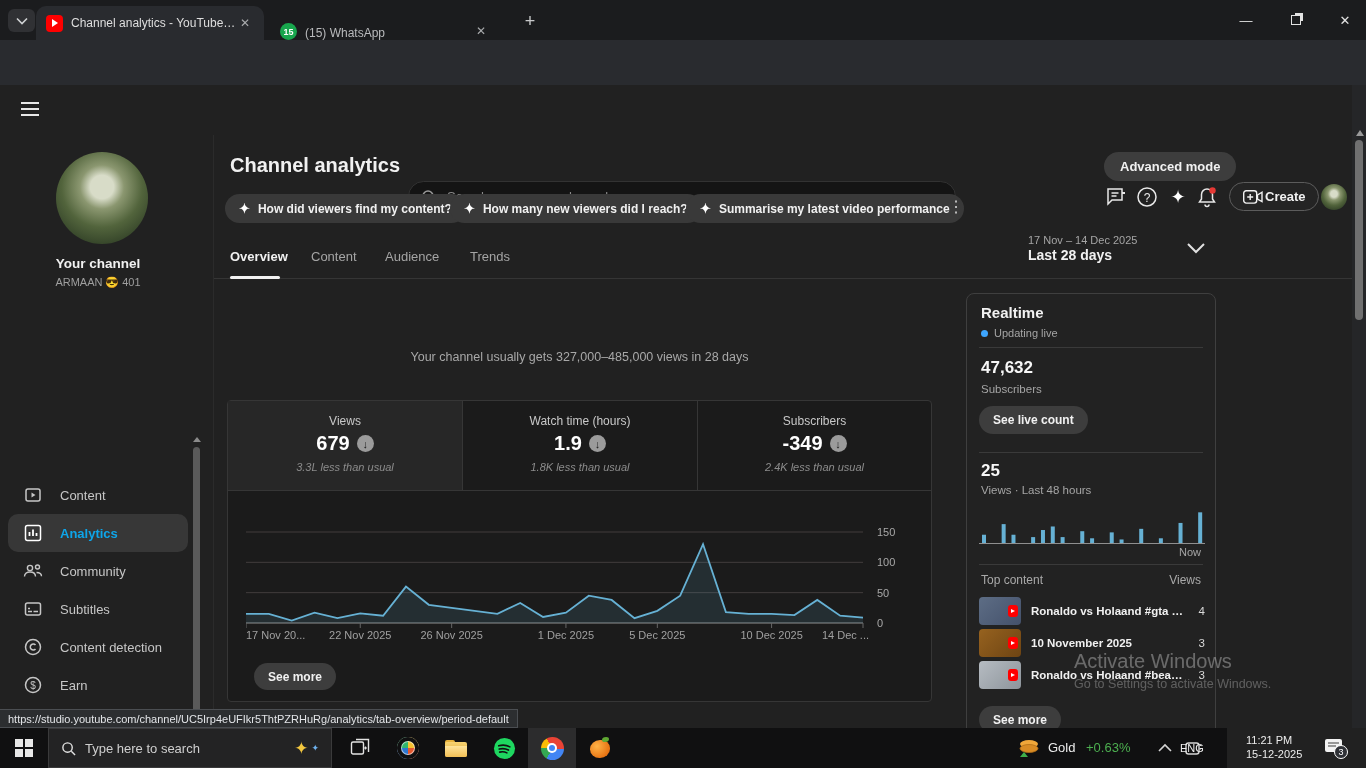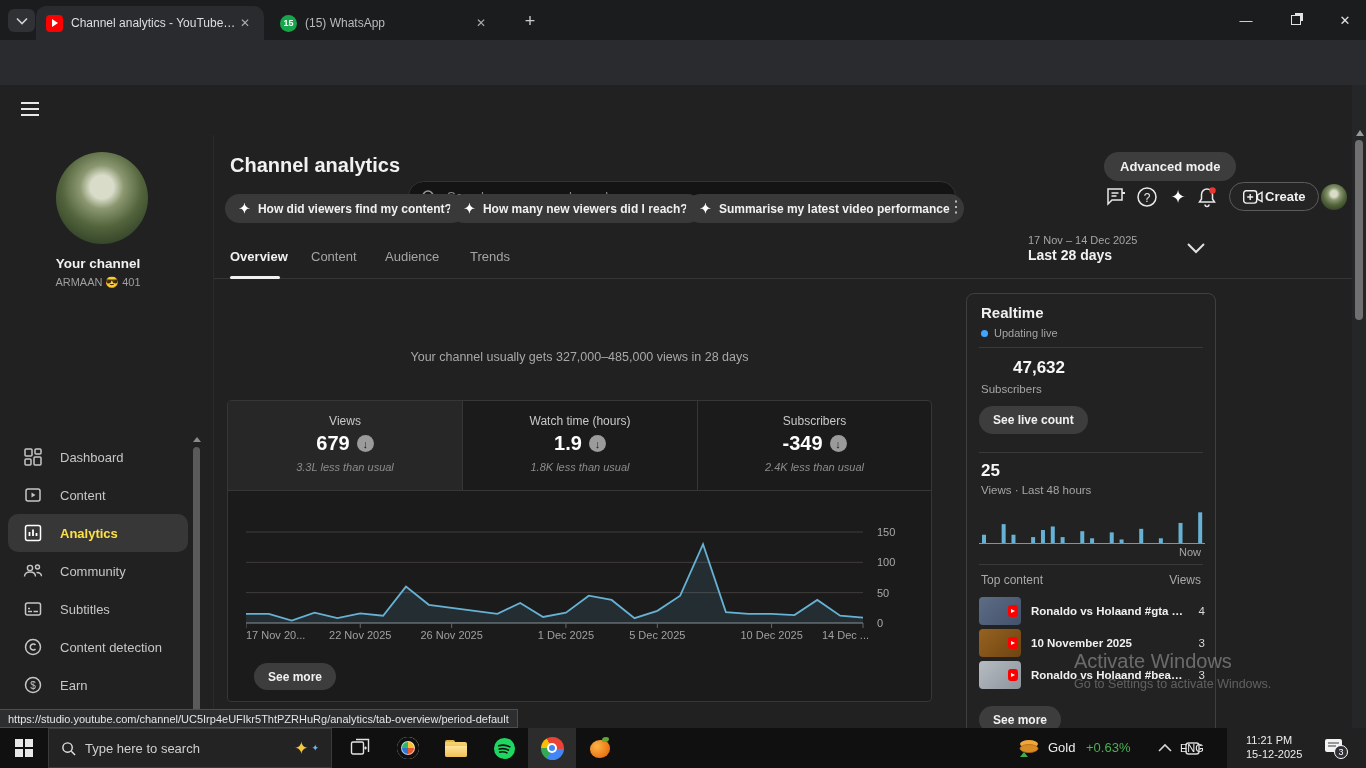--- a/index.html
+++ b/index.html
@@ -7,21 +7,21 @@
   body { font-family:"Liberation Sans", sans-serif; -webkit-font-smoothing:antialiased; }
   #screen { position:absolute; inset:0; width:1366px; height:768px; background:#212121; overflow:hidden; }
   .abs { position:absolute; }
   .ellip { white-space:nowrap; overflow:hidden; text-overflow:ellipsis; }
 
   
   #tabstrip { left:0; top:0; width:1366px; height:40px; background:#1b1c1e; }
   .tabsearch { left:8px; top:9px; width:27px; height:23px; background:#303134; border-radius:6px; display:flex; align-items:center; justify-content:center; }
   .tab { top:6px; height:34px; border-radius:10px 10px 0 0; display:flex; align-items:center; padding:0 10px; }
   .tab.active { left:36px; width:228px; background:#292b2f; }
-  .tab.inactive { left:270px; width:230px; }
+  .tab.inactive { left:270px; width:230px;align-items:flex-end; }
   .tab .fav { width:17px; height:17px; flex:0 0 17px; margin-right:8px; position:relative; }
   .fav-yt { background:#f00; border-radius:4px; }
   .fav-yt:after { content:""; position:absolute; left:6px; top:4.5px; border-left:6px solid #fff; border-top:4px solid transparent; border-bottom:4px solid transparent; }
   .fav-wa { background:#18a64d; border-radius:50%; color:#fff; font-size:9px; font-weight:bold; display:flex; align-items:center; justify-content:center; }
   .tab-title { font-size:12px; color:#dfdfdf; flex:1; }
   .tab.inactive .tab-title { color:#b9babc; }
   .tab-close { color:#a9abad; font-size:12px; padding:2px 4px; border-radius:50%; }
   .newtab { left:518px; top:9px; width:24px; height:24px; color:#c9cacc; font-size:18px; display:flex; align-items:center; justify-content:center; }
   .wctl { top:4px; width:38px; height:32px; display:flex; align-items:center; justify-content:center; color:#e3e3e3; font-size:13px; }
   #toolbar { left:0; top:40px; width:1366px; height:45px; background:#292b2f; }
@@ -46,21 +46,21 @@
   .avatar-photo { border-radius:50%; background:radial-gradient(circle at 50% 38%, #d8dcc8 0 16%, #8b9770 30%, #52643c 55%, #2e3d25 85%, #22301c 100%); }
 
   
   #sidebar { left:0; top:135px; width:214px; height:633px; background:#212121; border-right:1px solid #2b2b2b; }
   .ch-avatar { left:56px; top:17px; width:92px; height:92px; }
   .ch-name { left:0; top:121px; width:196px; text-align:center; color:#f1f1f1; font-size:13.5px; font-weight:bold; }
   .ch-meta { left:0; top:141px; width:196px; text-align:center; color:#9f9f9f; font-size:11px; }
   .navitem { left:0; top:0; width:196px; height:38px; display:flex; align-items:center; padding-left:22px; gap:16px; color:#aaa; font-size:13px; }
   .navitem .nlabel { color:#c6c6c6; }
   .navitem.active { background:#373737; border-radius:10px; left:8px; width:180px; padding-left:14px; }
-  .navitem.active .nlabel { color:#fde047; font-weight:bold; }
+  .navitem.active .nlabel { color:#0ea5e9; font-weight:bold; }
   .nicon { width:22px; height:22px; display:flex; align-items:center; justify-content:center; }
   .sb-scroll { left:193px; top:312px; width:7px; height:312px; background:#5a5a5a; border-radius:4px; }
   .sb-arrow { left:193px; width:0; height:0; border-left:4px solid transparent; border-right:4px solid transparent; }
 
   
   .pg-title { left:230px; top:154px; font-size:20px; font-weight:bold; color:#f1f1f1; }
   .pill { display:inline-flex; align-items:center; justify-content:center; gap:8px; background:#3d3d3d; border-radius:15px; color:#f1f1f1; font-weight:bold; }
   .adv { left:1104px; top:152px; height:29px; padding:0 16px; font-size:13px; }
   .chip { top:194px; height:29px; padding:0 14px; font-size:12px; background:#393939; }
   .sparkle { font-size:13px; color:#fff; }
@@ -234,31 +234,20 @@
       <span>Create</span>
     </div>
     <div class="avatar-photo abs" style="left:1321px;top:99px;width:26px;height:26px;"></div>
   </div>
 
   <div id="sidebar" class="abs">
     <div class="ch-avatar avatar-photo abs"></div>
     <div class="ch-name abs">Your channel</div>
     <div class="ch-meta abs">ARMAAN 😎 401</div>
 
-    <div class="navitem abs" style="top:303px;">
-      <span class="nicon">
-          <svg width="20" height="20" viewBox="0 0 20 20">
-            <rect x="2" y="2" width="7" height="7" rx="1" fill="none" stroke="#c6c6c6" stroke-width="1.5"></rect>
-            <rect x="12" y="2" width="6" height="5" rx="1" fill="none" stroke="#c6c6c6" stroke-width="1.5"></rect>
-            <rect x="2" y="12" width="6" height="6" rx="1" fill="none" stroke="#c6c6c6" stroke-width="1.5"></rect>
-            <rect x="11" y="10" width="7" height="8" rx="1" fill="none" stroke="#c6c6c6" stroke-width="1.5"></rect>
-          </svg>
-        </span>
-      <span class="nlabel">Dashboard</span>
-    </div>
     <div class="navitem abs" style="top:341px;">
       <span class="nicon">
           <svg width="20" height="20" viewBox="0 0 20 20">
             <rect x="3" y="4" width="14" height="12" rx="2" fill="none" stroke="#c6c6c6" stroke-width="1.5"></rect>
             <path d="M8.5 7.5l4 2.5-4 2.5z" fill="#c6c6c6"></path>
           </svg>
         </span>
       <span class="nlabel">Content</span>
     </div>
     <div class="navitem active abs" style="top:379px;">
@@ -423,21 +412,21 @@
     <div class="pill seemore abs" style="left:26px;top:262px;">See more</div>
   </div>
 
   <div id="rtcard" class="abs">
     <div class="rt-title abs">Realtime</div>
     <div class="rt-live abs">
       <span class="rt-dot"></span>
       <span>Updating live</span>
     </div>
     <div class="rt-hr abs" style="top:53px;"></div>
-    <div class="rt-big abs" style="top:64px;margin-left:32px;">47,632</div>
+    <div class="rt-big abs" style="top:64px;">47,632</div>
     <div class="rt-sub abs" style="top:89px;">Subscribers</div>
     <div class="pill abs" style="left:12px;top:112px;height:28px;padding:0 14px;font-size:12px;">See live count</div>
     <div class="rt-hr abs" style="top:158px;"></div>
     <div class="rt-big abs" style="top:167px;">25</div>
     <div class="rt-sub abs" style="top:190px;">Views · Last 48 hours</div>
     <div class="abs" style="left:12px;top:210px;">
         <svg width="226" height="42" viewBox="0 0 226 42">
           <rect x="3" y="30.740000000000002" width="4" height="8.26" fill="#66b1d4"></rect>
           <rect x="22.652173913043477" y="20.12" width="4" height="18.88" fill="#66b1d4"></rect>
           <rect x="32.47826086956522" y="30.740000000000002" width="4" height="8.26" fill="#66b1d4"></rect>

